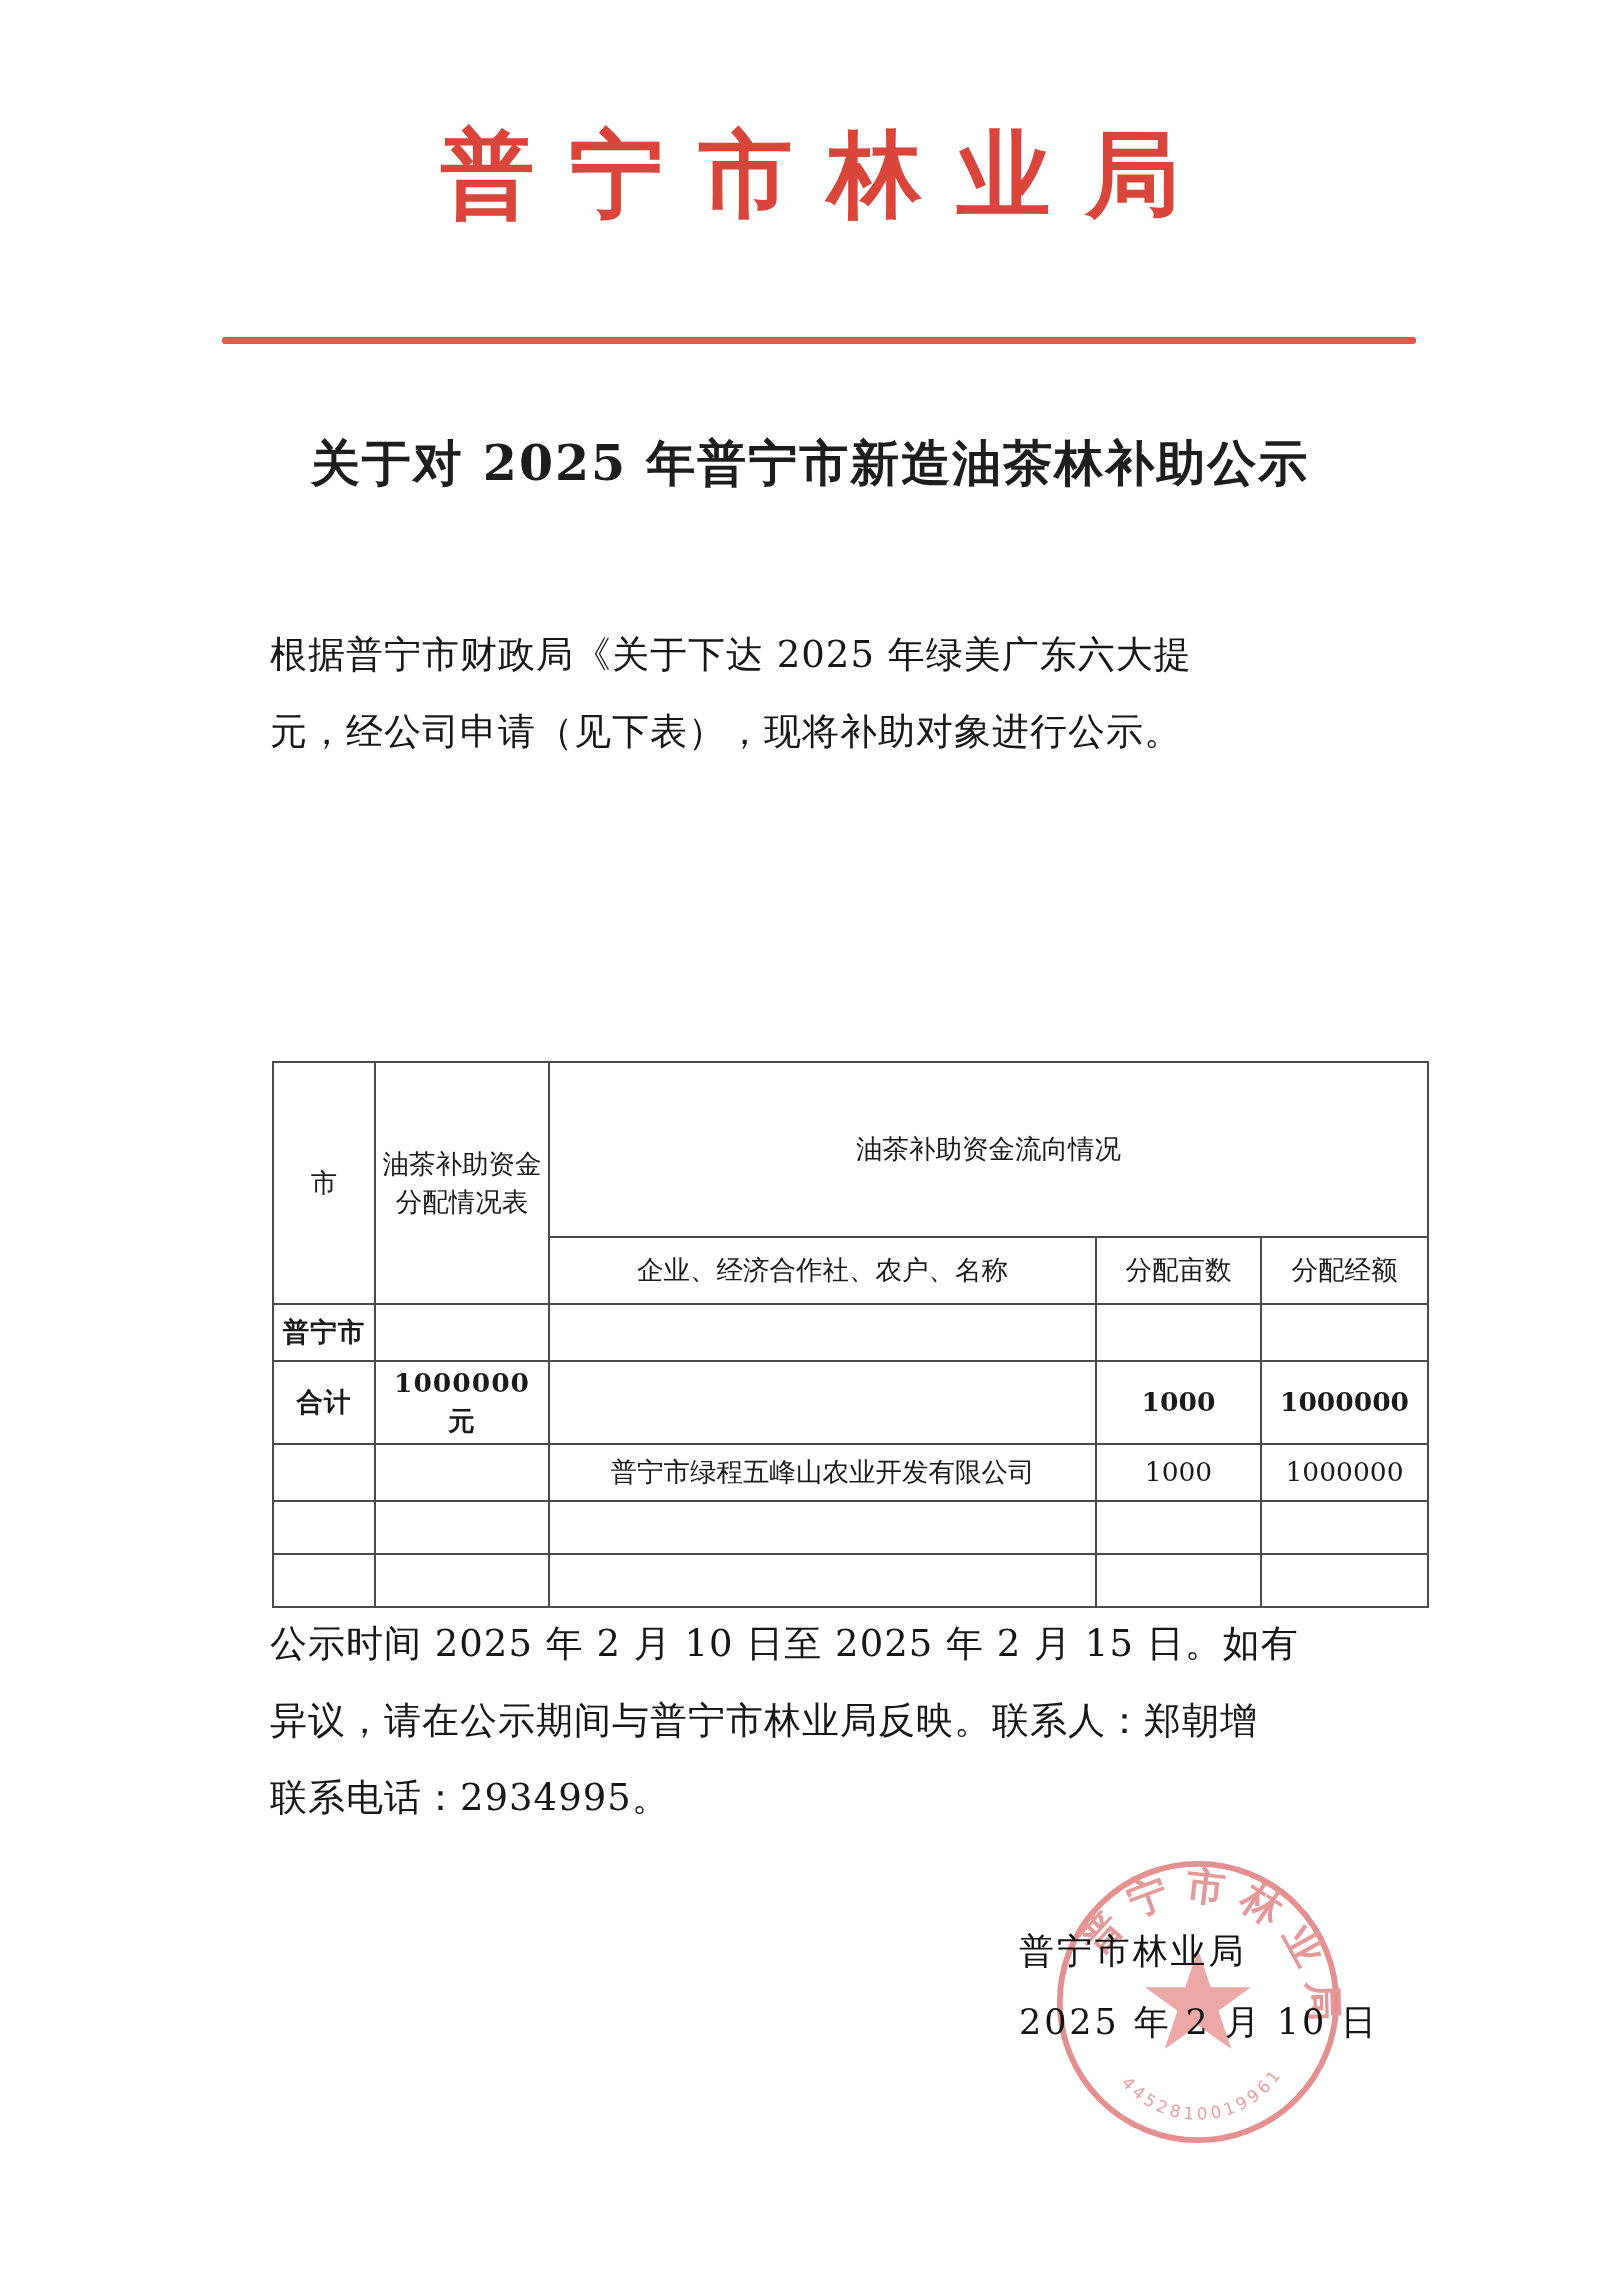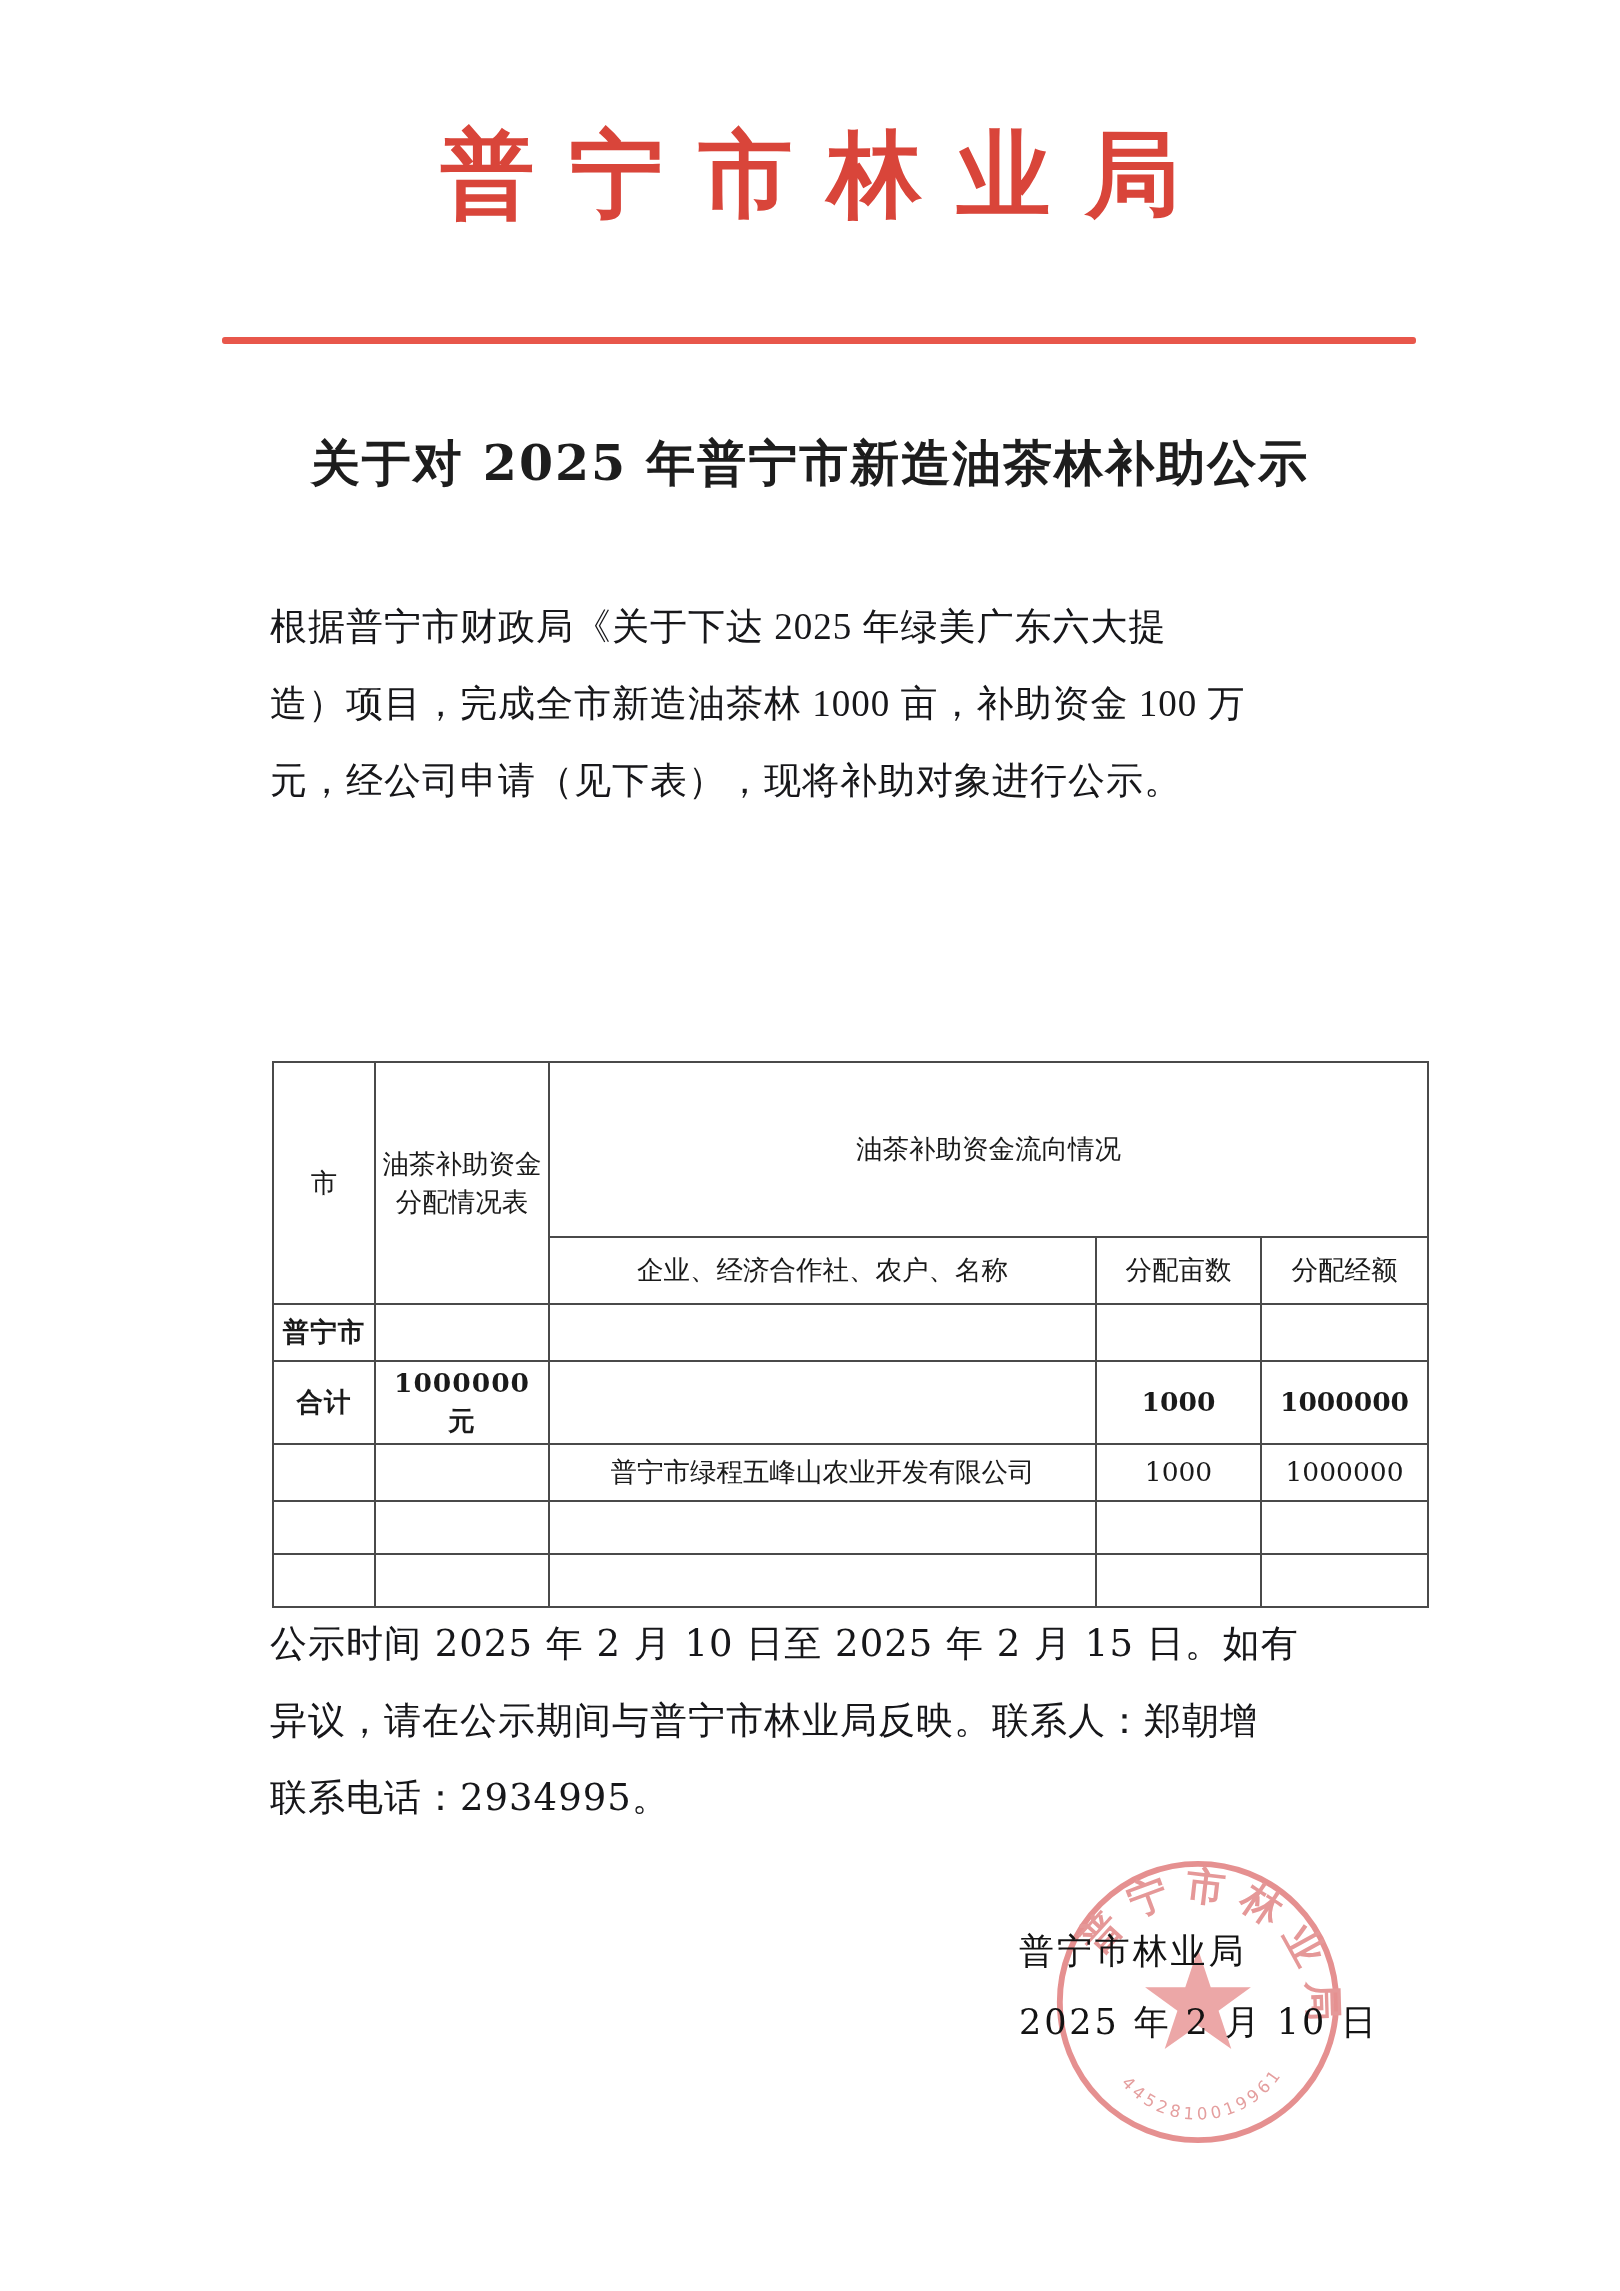--- a/index.html
+++ b/index.html
@@ -69,21 +69,21 @@
     left: 270px;
     width: 1088px;
   }
   .body-para {
     font-size: 37px;
     color: #17171a;
     line-height: 77px;
     letter-spacing: 1px;
     white-space: nowrap;
   }
-  .para-top { top: 588px; font-family: Liberation Serif, serif; }
+  .para-top { top: 616px; }
   .para-bottom { top: 1605px; }
 
   
   .tbl-wrap {
     position: absolute;
     left: 272px;
     top: 1061px;
     width: 1155px;
   }
   table.grid {
@@ -147,21 +147,20 @@
 
   <div class="masthead">
     <div class="masthead-title">普宁市林业局</div>
   </div>
   <div class="masthead-rule"></div>
 
   <div class="doc-title">关于对 2025 年普宁市新造油茶林补助公示</div>
 
   <div class="body-block para-top">
     <div class="body-para">根据普宁市财政局《关于下达 2025 年绿美广东六大提</div>
-    <div class="body-para">造）项目，完成全市新造油茶林 1000 亩，补助资金 100 万</div>
     <div class="body-para">元，经公司申请（见下表），现将补助对象进行公示。</div>
   </div>
 
   <div class="tbl-wrap">
     <table class="grid">
       <colgroup>
         <col class="c-city">
           <col class="c-alloc">
           <col class="c-name">
           <col class="c-mu">

